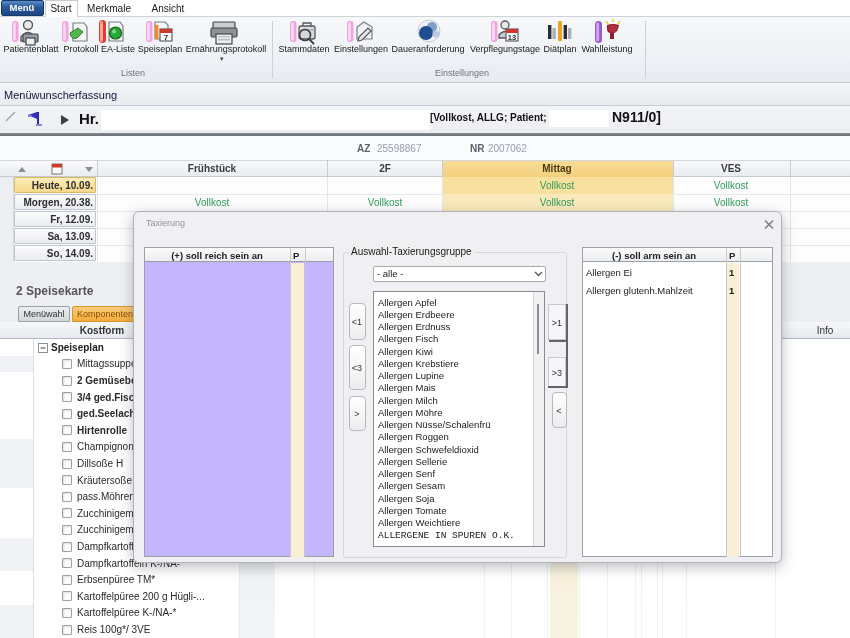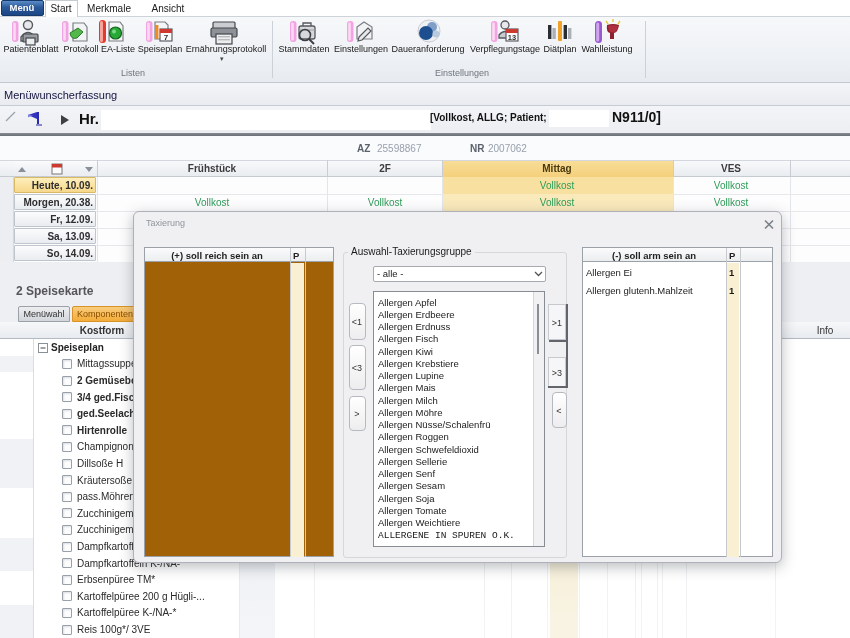--- a/index.html
+++ b/index.html
@@ -264,21 +264,21 @@
 <div class="ab" style="left:62px;top:607.9px;width:10px;height:10px;background:#fdfdfe;border:1px solid #9aa0a8;border-radius:1px;box-shadow:inset 1px 1px 2px #d8dce2;"></div>
 <div class="tx" style="left:77px;top:606.4px;font-size:10px;line-height:13px;color:#2a2a2a;font-weight:400;">Kartoffelpüree K-/NA-*</div>
 <div class="ab" style="left:62px;top:624.5px;width:10px;height:10px;background:#fdfdfe;border:1px solid #9aa0a8;border-radius:1px;box-shadow:inset 1px 1px 2px #d8dce2;"></div>
 <div class="tx" style="left:77px;top:623px;font-size:10px;line-height:13px;color:#2a2a2a;font-weight:400;">Reis 100g*/ 3VE</div>
 <div class="ab" style="left:125px;top:211px;width:649px;height:352px;background:#f0f0f2;border:1px solid #aeb2b8;border-radius:6px;box-shadow:0 4px 14px rgba(60,65,75,0.35);margin-left:8px;">
 <div class="tx" style="left:12px;top:6px;font-size:9px;color:#8f959c;">Taxierung</div>
 <svg class="ab" style="left:628px;top:6px;" width="14" height="13">
         <line x1="3" y1="2.5" x2="11" y2="10.5" stroke="#7a8087" stroke-width="1.6"></line>
         <line x1="11" y1="2.5" x2="3" y2="10.5" stroke="#7a8087" stroke-width="1.6"></line>
       </svg>
-<div class="ab" style="left:10px;top:35px;width:190px;height:310px;background:#a16207;border:1px solid #9ba1a9;">
+<div class="ab" style="left:10px;top:35px;width:190px;height:310px;background:#c4b5fd;border:1px solid #9ba1a9;">
 <div class="ab" style="left:0;top:0;width:188px;height:14px;background:linear-gradient(#fbfbfc,#ebedef);border-bottom:1px solid #9ba1a9;"></div>
 <div class="tx" style="left:72px;top:1.5px;transform:translateX(-50%);font-size:9.5px;font-weight:700;color:#222;">(+) soll reich sein an</div>
 <div class="ab" style="left:145px;top:15px;width:14px;height:294px;background:#f9efd2;"></div>
 <div class="ab" style="left:144.5px;top:0;width:1px;height:309px;background:#c6c9cd;"></div>
 <div class="ab" style="left:159.5px;top:0;width:1px;height:309px;background:#c6c9cd;"></div>
 <div class="tx" style="left:148px;top:1.5px;font-size:9.5px;font-weight:700;color:#222;">P</div>
 </div>
 <div class="ab" style="left:448px;top:35px;width:191px;height:310px;background:#fff;border:1px solid #9ba1a9;">
 <div class="ab" style="left:0;top:0;width:189px;height:14px;background:linear-gradient(#fbfbfc,#ebedef);border-bottom:1px solid #9ba1a9;"></div>
 <div class="tx" style="left:71px;top:1.5px;transform:translateX(-50%);font-size:9.5px;font-weight:700;color:#222;">(-) soll arm sein an</div>

